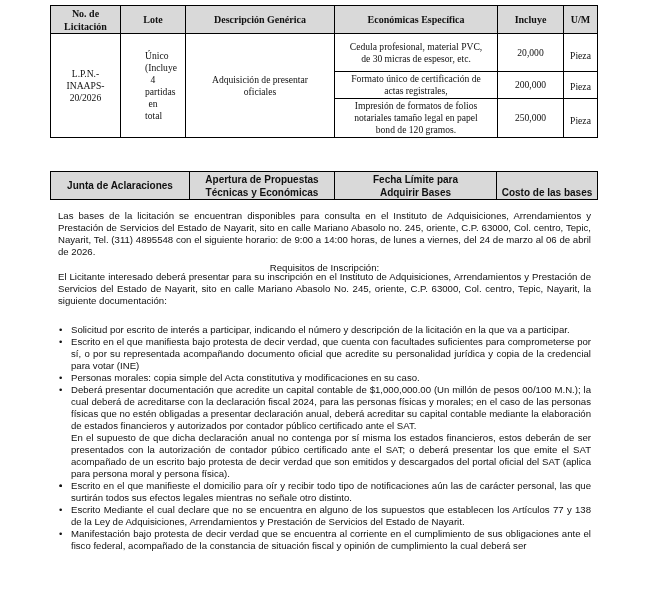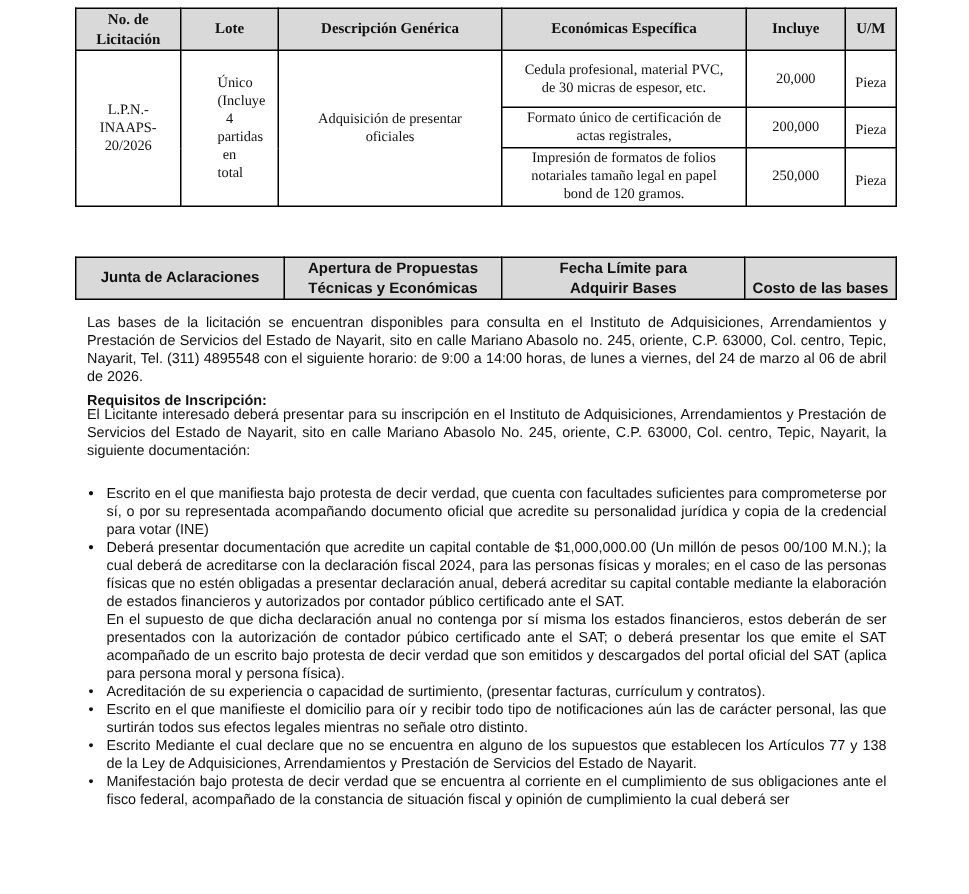--- a/index.html
+++ b/index.html
@@ -5,21 +5,21 @@
   html, body { margin:0; padding:0; background:#ffffff; }
   body { width:646px; height:596px; position:relative; overflow:hidden;
          font-family:"Liberation Sans", sans-serif; color:#111; font-size:9.6px; }
   table.t { position:absolute; border-collapse:collapse; left:50px; table-layout:fixed; }
   table.t td { border:1px solid #000; text-align:center; vertical-align:middle; padding:0 3px; line-height:12px; }
   table.t td.hd { background:#d9d9d9; font-weight:bold; font-size:10px; line-height:13px; }
   #t1 { top:5px; width:547px;font-family:Liberation Serif, serif; }
   #t1 td.spec { text-align:center; padding:0 13px; }
   #t2 { top:151px; width:547px;margin-top:20px; }
   .para { position:absolute; left:58px; width:533px; line-height:12px; text-align:justify; }
-  .title { position:absolute; left:58px; width:533px; text-align:left; font-weight:bold; }
+  .title { position:absolute; left:58px; width:533px; text-align:center; font-weight:normal; }
   ul.req { position:absolute; left:58px; width:533px; margin:0; padding:0; list-style:none; line-height:12px; }
   ul.req li { position:relative; padding-left:13px; text-align:justify; }
   ul.req li .bul { position:absolute; left:1px; top:0; }
   .sub { display:block; }
 </style>
 </head>
 <body>
 
 <table id="t1" class="t">
   <colgroup>
@@ -77,21 +77,21 @@
 </tbody>
   </table>
 
 <div class="para" style="top:210px">Las bases de la licitación se encuentran disponibles para consulta en el Instituto de Adquisiciones, Arrendamientos y Prestación de Servicios del Estado de Nayarit, sito en calle Mariano Abasolo no. 245, oriente, C.P. 63000, Col. centro, Tepic, Nayarit, Tel. (311) 4895548 con el siguiente horario: de 9:00 a 14:00 horas, de lunes a viernes, del 24 de marzo al 06 de abril de 2026.</div>
 
 <div class="title" style="top:262px">Requisitos de Inscripción:</div>
 
 <div class="para" style="top:271px">El Licitante interesado deberá presentar para su inscripción en el Instituto de Adquisiciones, Arrendamientos y Prestación de Servicios del Estado de Nayarit, sito en calle Mariano Abasolo No. 245, oriente, C.P. 63000, Col. centro, Tepic, Nayarit, la siguiente documentación:</div>
 
 <ul class="req" style="top:324px">
+  <li><span class="bul">•</span><span>Solicitud por escrito de interés a participar, indicando el número y descripción de la licitación en la que va a participar.</span></li>
+  <li><span class="bul">•</span><span>Escrito en el que manifiesta bajo protesta de decir verdad, que cuenta con facultades suficientes para comprometerse por sí, o por su representada acompañando documento oficial que acredite su personalidad jurídica y copia de la credencial para votar (INE)</span></li>
+  <li><span class="bul">•</span><span>Personas morales: copia simple del Acta constitutiva y modificaciones en su caso.</span></li>
+  <li><span class="bul">•</span><span>Deberá presentar documentación que acredite un capital contable de $1,000,000.00 (Un millón de pesos 00/100 M.N.); la cual deberá de acreditarse con la declaración fiscal 2024, para las personas físicas y morales; en el caso de las personas físicas que no estén obligadas a presentar declaración anual, deberá acreditar su capital contable mediante la elaboración de estados financieros y autorizados por contador público certificado ante el SAT.</span><span class="sub">En el supuesto de que dicha declaración anual no contenga por sí misma los estados financieros, estos deberán de ser presentados con la autorización de contador púbico certificado ante el SAT; o deberá presentar los que emite el SAT acompañado de un escrito bajo protesta de decir verdad que son emitidos y descargados del portal oficial del SAT (aplica para persona moral y persona física).</span></li>
   <li><span class="bul">•</span></li>
-  <li><span class="bul">•</span><span>Escrito en el que manifiesta bajo protesta de decir verdad, que cuenta con facultades suficientes para comprometerse por sí, o por su representada acompañando documento oficial que acredite su personalidad jurídica y copia de la credencial para votar (INE)</span></li>
-  <li><span class="bul">•</span></li>
-  <li><span class="bul">•</span><span>Deberá presentar documentación que acredite un capital contable de $1,000,000.00 (Un millón de pesos 00/100 M.N.); la cual deberá de acreditarse con la declaración fiscal 2024, para las personas físicas y morales; en el caso de las personas físicas que no estén obligadas a presentar declaración anual, deberá acreditar su capital contable mediante la elaboración de estados financieros y autorizados por contador público certificado ante el SAT.</span><span class="sub">En el supuesto de que dicha declaración anual no contenga por sí misma los estados financieros, estos deberán de ser presentados con la autorización de contador púbico certificado ante el SAT; o deberá presentar los que emite el SAT acompañado de un escrito bajo protesta de decir verdad que son emitidos y descargados del portal oficial del SAT (aplica para persona moral y persona física).</span></li>
-  <li><span class="bul">•</span><span>Acreditación de su experiencia o capacidad de surtimiento, (presentar facturas, currículum y contratos).</span></li>
   <li><span class="bul">•</span><span>Escrito en el que manifieste el domicilio para oír y recibir todo tipo de notificaciones aún las de carácter personal, las que surtirán todos sus efectos legales mientras no señale otro distinto.</span></li>
   <li><span class="bul">•</span><span>Escrito Mediante el cual declare que no se encuentra en alguno de los supuestos que establecen los Artículos 77 y 138 de la Ley de Adquisiciones, Arrendamientos y Prestación de Servicios del Estado de Nayarit.</span></li>
   <li><span class="bul">•</span><span>Manifestación bajo protesta de decir verdad que se encuentra al corriente en el cumplimiento de sus obligaciones ante el fisco federal, acompañado de la constancia de situación fiscal y opinión de cumplimiento la cual deberá ser</span></li>
 </ul>
 
 </body></html>

